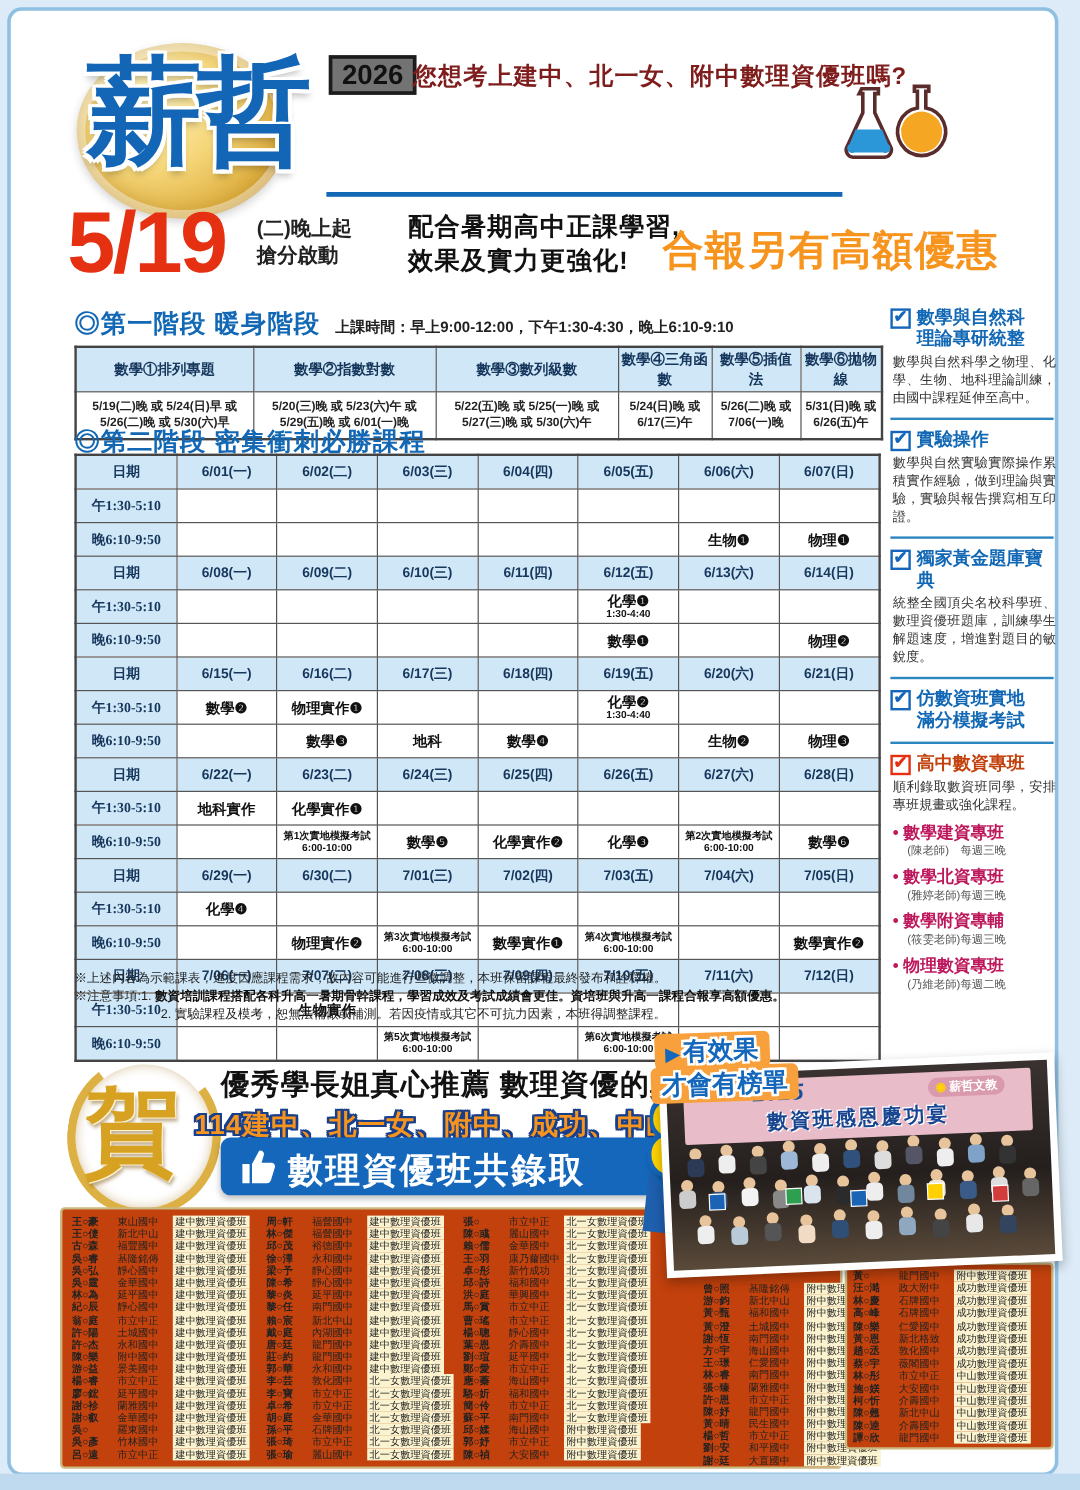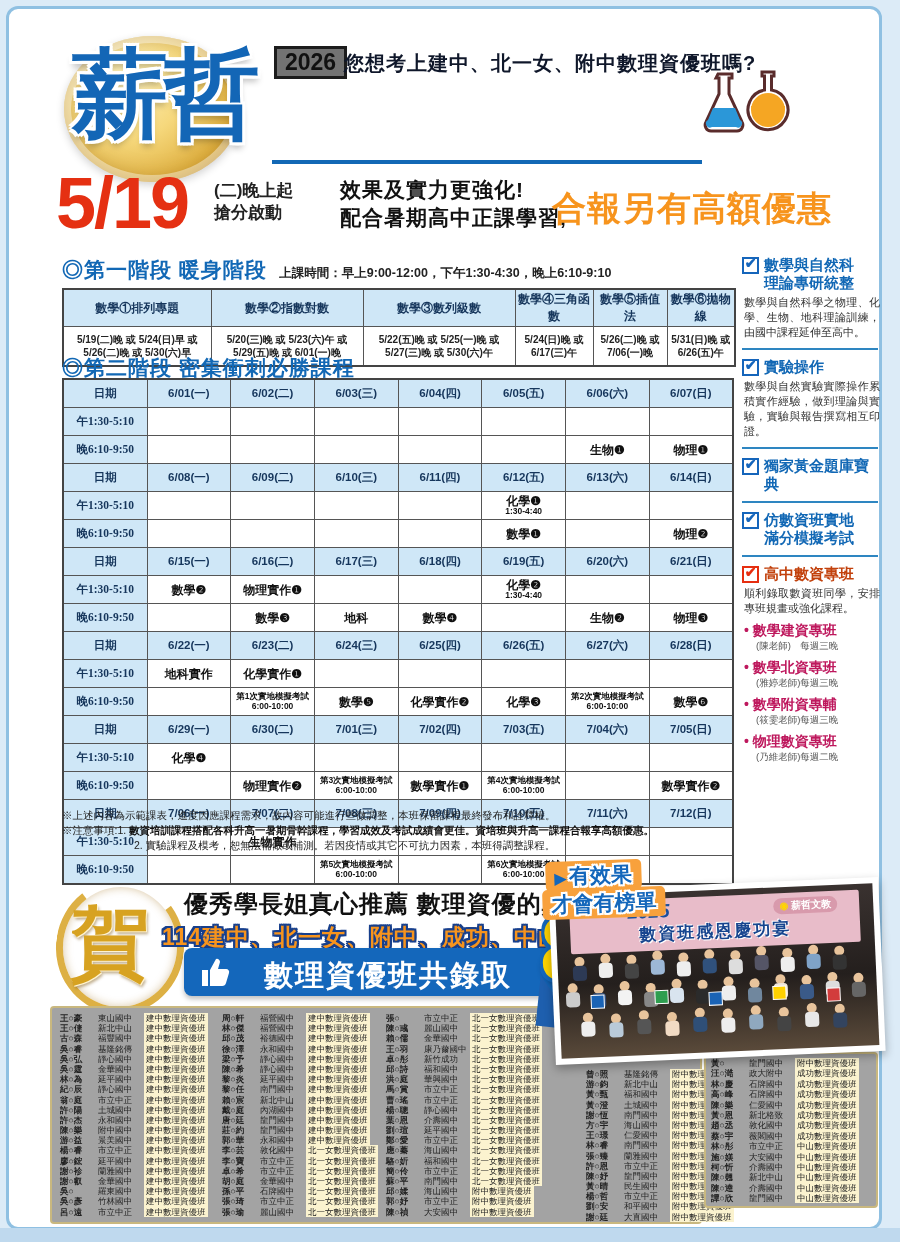--- a/index.html
+++ b/index.html
@@ -7,21 +7,21 @@
   .card{position:absolute;left:6px;top:6px;width:870px;height:1218px;background:#fff;
         border:3px solid #8fc0e2;border-radius:12px;}
   .abs{position:absolute;}
   
   .medal{left:64px;top:36px;width:176px;height:146px;border-radius:50%;
          background:radial-gradient(circle at 35% 28%,#fdf0bb,#f6d87c 40%,#e0b141 72%,#c3922a 95%);
          box-shadow:inset 0 0 0 7px rgba(255,255,255,.4),inset 0 0 22px rgba(140,90,10,.5),0 3px 8px rgba(0,0,0,.18);}
   .logo{left:72px;top:44px;font-size:96px;font-weight:bold;color:#1366b6;letter-spacing:-4px;line-height:1.05;
         text-shadow:-3px -3px 0 #fff,3px -3px 0 #fff,-3px 3px 0 #fff,3px 3px 0 #fff,0 -3px 0 #fff,0 3px 0 #fff,-3px 0 0 #fff,3px 0 0 #fff,0 6px 6px rgba(0,0,0,.25);}
   .yearbox{left:274px;top:46px;border:3px solid #1c1c1c;padding:0 8px;font-size:23px;font-weight:bold;color:#111;background:#737373;}
-  .question{left:344px;top:50px;font-size:20px;font-weight:bold;color:#0f172a;letter-spacing:1px;}
+  .question{left:344px;top:50px;font-size:20px;font-weight:bold;color:#7f1d1d;letter-spacing:1px;}
   .title{left:272px;top:76px;font-size:58px;font-weight:bold;color:#1268b5;letter-spacing:3px;}
   .title-underline{left:272px;top:160px;width:430px;height:4px;background:#1268b5;}
   .flasks{left:700px;top:64px;}
   .bigdate{left:56px;top:162px;font-size:72px;font-weight:bold;color:#e53012;letter-spacing:-2px;}
   .datenotes{left:214px;top:180px;font-size:17px;font-weight:bold;color:#222;line-height:22px;}
   .promo{left:340px;top:176px;font-size:21px;font-weight:bold;color:#111;line-height:28px;letter-spacing:1px;}
   .promo-hl{left:552px;top:186px;font-size:34px;font-weight:bold;color:#f7941d;letter-spacing:1px;}
   
   .sec-head{font-size:21px;font-weight:bold;color:#1268b5;letter-spacing:1px;}
   .sec-sub{font-size:12.5px;font-weight:bold;color:#222;margin-left:8px;}
@@ -63,21 +63,21 @@
   .he-wreath{position:absolute;left:4px;top:4px;width:114px;height:120px;border-radius:50%;
              border:7px solid #ddb044;border-top-color:transparent;transform:rotate(8deg);
              box-shadow:inset 0 0 10px rgba(160,110,20,.4);}
   .he-char{position:absolute;left:18px;top:14px;font-size:80px;font-weight:bold;color:#d7a221;
            text-shadow:1px 1px 0 #fff3cf,2px 3px 3px rgba(120,80,10,.45);}
   .rec-line{left:184px;top:888px;font-size:24px;font-weight:bold;color:#111;letter-spacing:1px;}
   .schools-line{left:162px;top:922px;font-size:23px;font-weight:bold;color:#f7941d;letter-spacing:1px;
         text-shadow:-2px -2px 0 #173f8c,2px -2px 0 #173f8c,-2px 2px 0 #173f8c,2px 2px 0 #173f8c,0 -2px 0 #173f8c,0 2px 0 #173f8c,-2px 0 0 #173f8c,2px 0 0 #173f8c;}
   .bluebanner{left:184px;top:948px;width:506px;height:48px;background:#1467bb;border-radius:8px;
               box-shadow:0 3px 5px rgba(0,0,0,.25);}
-  .bb-label{position:absolute;left:56px;top:8px;font-size:29px;font-weight:bold;color:#fff;letter-spacing:2px;margin-left:24px;}
+  .bb-label{position:absolute;left:56px;top:8px;font-size:29px;font-weight:bold;color:#fff;letter-spacing:2px;}
   .bb-thumb{position:absolute;left:14px;top:8px;}
   .bb-count{position:absolute;left:356px;top:-44px;font-size:90px;font-weight:bold;color:#ffd400;line-height:90px;
         text-shadow:-3px -3px 0 #1467bb,3px -3px 0 #1467bb,-3px 3px 0 #1467bb,3px 3px 0 #1467bb,0 -3px 0 #1467bb,0 3px 0 #1467bb,-3px 0 0 #1467bb,3px 0 0 #1467bb,0 5px 6px rgba(0,0,0,.3);}
   .bb-unit{position:absolute;left:468px;top:12px;font-size:28px;font-weight:bold;color:#ffd400;}
   
   .callout{left:546px;top:860px;transform:rotate(-2deg);z-index:6;}
   .chip{display:inline-block;background:#f8a13c;border-radius:5px;padding:1px 9px;font-size:21px;font-weight:bold;color:#1467bb;
         text-shadow:-2px -2px 0 #fff,2px -2px 0 #fff,-2px 2px 0 #fff,2px 2px 0 #fff,0 -2px 0 #fff,0 2px 0 #fff,-2px 0 0 #fff,2px 0 0 #fff;}
   .chip-arrow{color:#1467bb;font-size:15px;margin-right:3px;text-shadow:none;}
   .chip2{margin-left:-4px;margin-top:-2px;}
@@ -85,21 +85,21 @@
          transform:rotate(-2.5deg);z-index:5;}
   .photo-inner{position:relative;width:318px;height:162px;background:linear-gradient(#3a3230,#241f1d 55%,#5a4a3a);overflow:hidden;}
   .photo-banner{position:absolute;left:14px;top:6px;width:290px;height:52px;background:#e8bcc9;border-radius:2px;}
   .pb-year{position:absolute;left:58px;top:2px;font-size:19px;font-weight:bold;font-style:italic;color:#1a4f9c;}
   .pb-brand{position:absolute;right:22px;top:5px;font-size:10px;font-weight:bold;color:#fff;background:#d89aac;border-radius:8px;padding:1px 6px;}
   .pb-brand::before{content:"◉ ";color:#ffd400;}
   .pb-title{position:absolute;left:0;right:0;top:24px;text-align:center;font-size:17px;font-weight:bold;color:#17458f;letter-spacing:2px;
             text-shadow:1px 1px 0 #fff,-1px -1px 0 #fff;}
   .tri-decor{left:538px;top:978px;width:0;height:0;border-left:44px solid #1e5fae;border-top:50px solid transparent;transform:rotate(6deg);z-index:4;}
   
-  .hr-box{background:#a3a3a3;border:2px solid #c9b87f;border-radius:4px;}
+  .hr-box{background:#c2410c;border:2px solid #c9b87f;border-radius:4px;}
   .hr-boxA{left:50px;top:1006px;width:648px;height:214px;}
   .hr-boxB{left:704px;top:1052px;width:170px;height:152px;}
   .hr-col{position:absolute;}
   .hr-row{display:flex;gap:4px;height:10.2px;line-height:10.2px;font-size:8.5px;color:#222;white-space:nowrap;align-items:center;}
   .hr-boxB .hr-row{height:10.4px;line-height:10.4px;}
   .hr-name{width:34px;font-weight:bold;}
   .hr-school{width:42px;}
   .hr-class{background:#fbf3cf;padding:0 2px;}
   .footer-strip{left:0;top:1228px;width:900px;height:14px;background:#bfd9ee;}
 </style>
@@ -122,22 +122,22 @@
       <circle cx="68" cy="46" r="17" fill="#f5a623"></circle>
       <path d="M51 42 a17 17 0 0 0 34 0 z" fill="#f5a623"></path>
     </svg>
   </div>
   <div class="abs bigdate">5/19</div>
   <div class="abs datenotes">
     <div>(二)晚上起</div>
     <div>搶分啟動</div>
   </div>
   <div class="abs promo">
+    <div>配合暑期高中正課學習,</div>
     <div>效果及實力更強化!</div>
-    <div>配合暑期高中正課學習,</div>
   </div>
   <div class="abs promo-hl">合報另有高額優惠</div>
 
   <div class="abs" style="left:62px;top:256px;">
     <span class="sec-head">◎第一階段 暖身階段</span>
     <span class="sec-sub">上課時間：早上9:00-12:00，下午1:30-4:30，晚上6:10-9:10</span>
   </div>
   <table class="abs sched t1">
     <colgroup>
         <col style="width:148px">
@@ -484,20 +484,21 @@
         <div class="sb-body">數學與自然實驗實際操作累積實作經驗，做到理論與實驗，實驗與報告撰寫相互印證。</div>
       </div>
       <div class="sb-divider"></div>
       <div class="sb-block">
         <div class="sb-title">
           <span class="check">✔</span>
           <span class="sb-title-text">
             <div>獨家黃金題庫寶典</div>
           </span>
         </div>
+        <div class="sb-body">統整全國頂尖名校科學班、數理資優班題庫，訓練學生解題速度，增進對題目的敏銳度。</div>
       </div>
       <div class="sb-divider"></div>
       <div class="sb-block">
         <div class="sb-title">
           <span class="check">✔</span>
           <span class="sb-title-text">
             <div>仿數資班實地</div>
             <div>滿分模擬考試</div>
           </span>
         </div>

